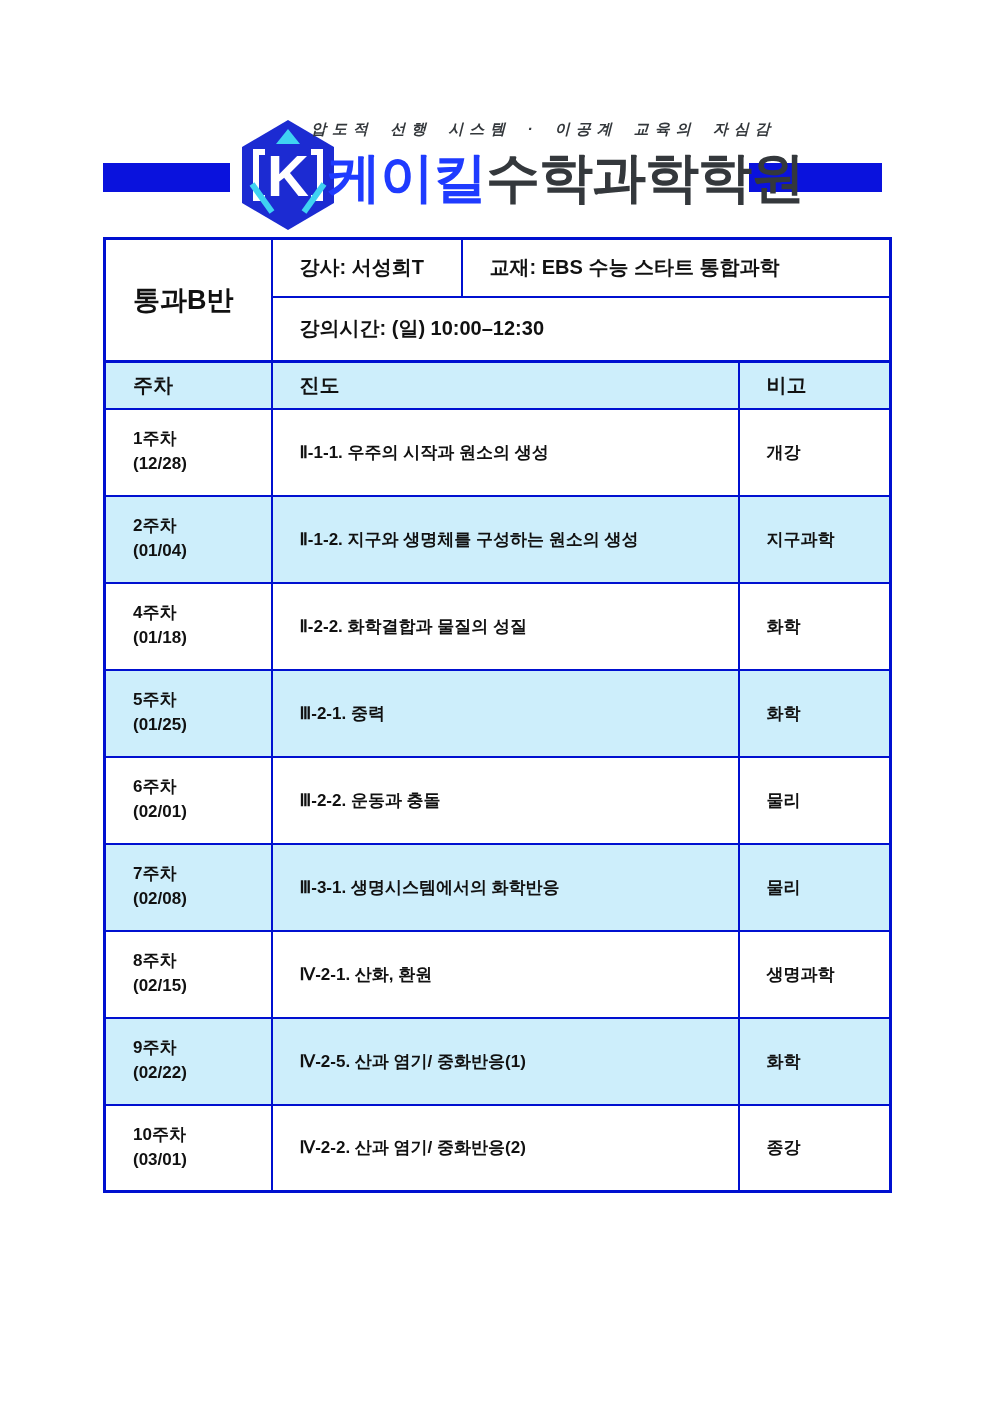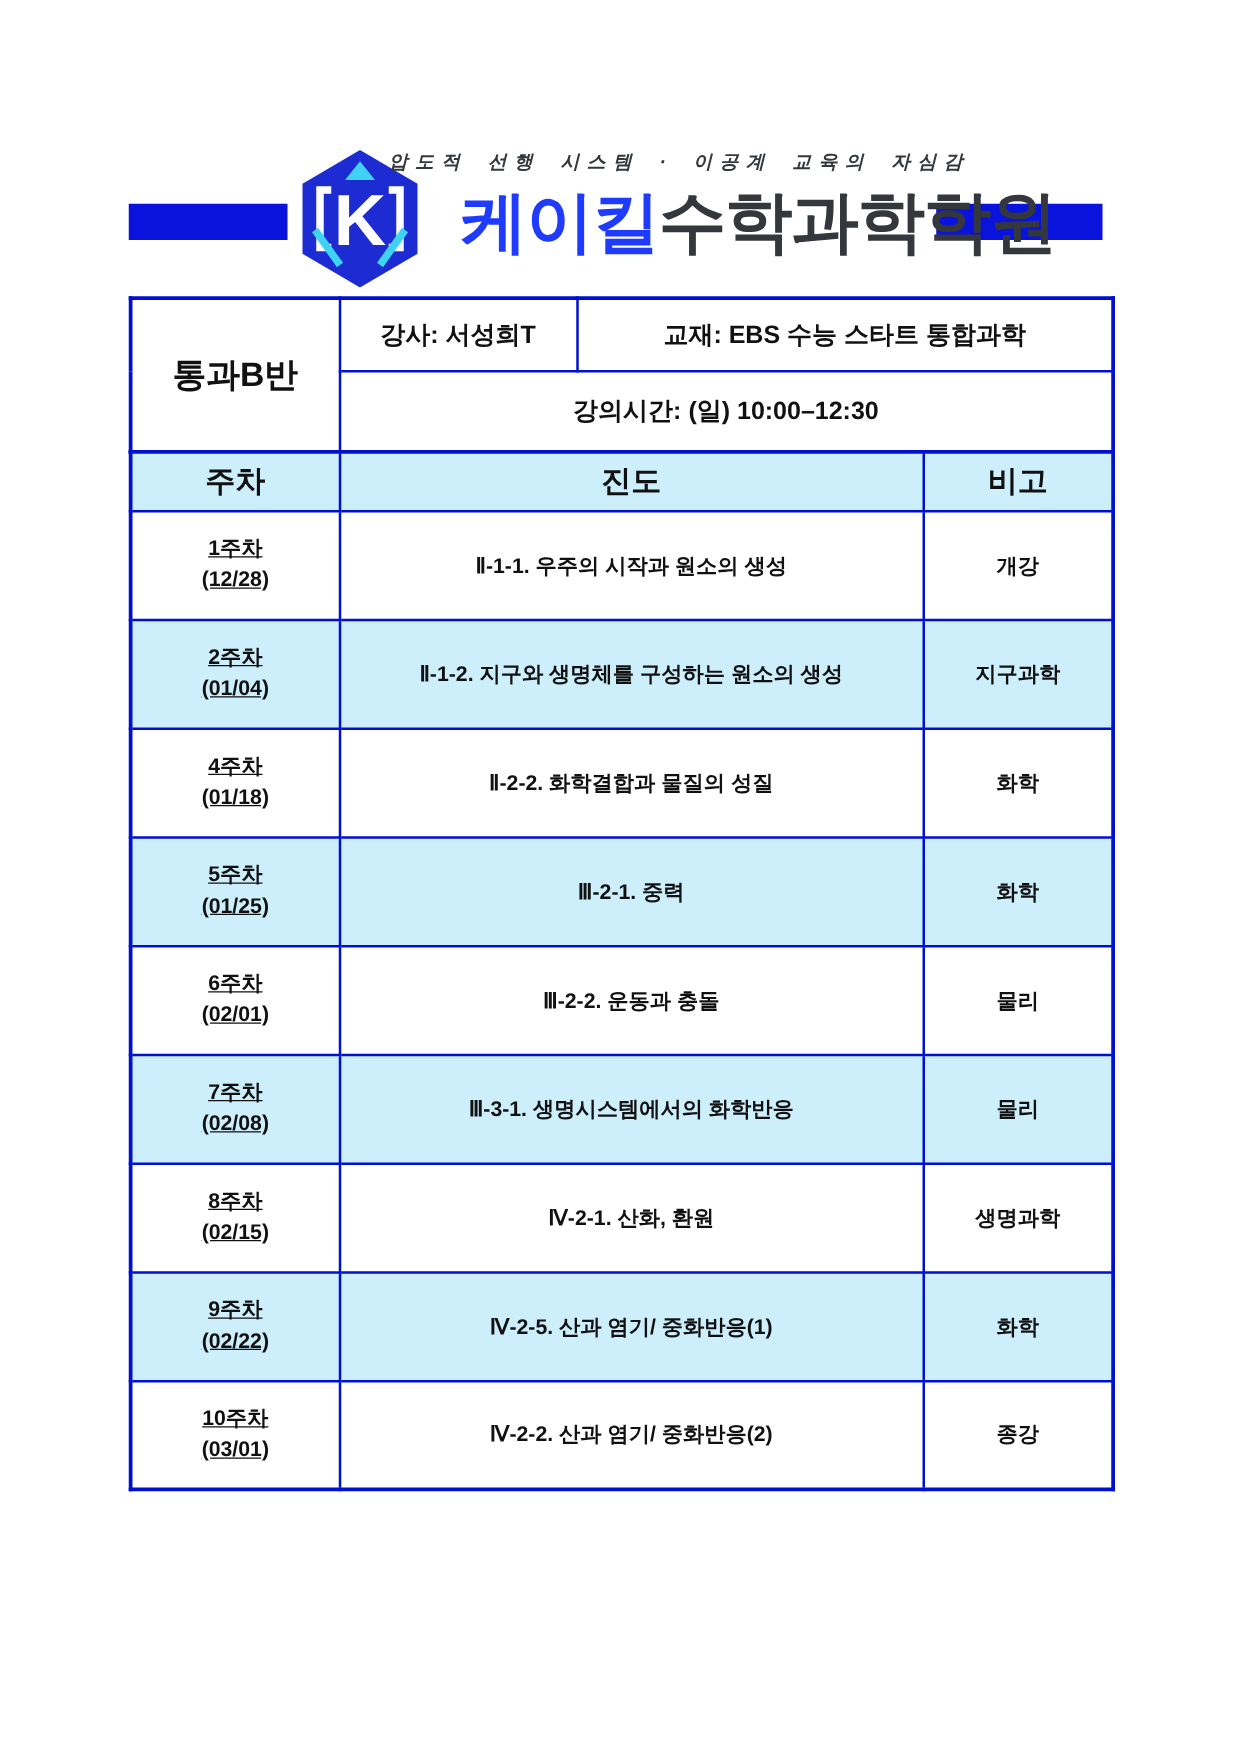--- a/index.html
+++ b/index.html
@@ -21,41 +21,41 @@
   .bar-left  { left: 0; width: 127px; }
   .bar-right { left: 646px; width: 133px; }
   .hex-logo { position: absolute; left: 133px; top: 8px; width: 104px; height: 110px; }
   .tagline {
     position: absolute; left: 208px; top: 8px;
     font-size: 15px; letter-spacing: 6px; word-spacing: 6px;
     color: var(--text-dark); white-space: nowrap; font-style: italic;
   }
   .brand-text {
     position: absolute; left: 224px; top: 30px;
-    font-size: 54px; letter-spacing: -1px; white-space: nowrap; margin-left: 41px;
+    font-size: 54px; letter-spacing: -1px; white-space: nowrap;
   }
   .brand-text .primary   { color: var(--brand-blue); }
   .brand-text .secondary { color: var(--text-dark); }
 
   
   .tables { position: absolute; top: 237px; left: 103px; width: 786px; }
   table { border-collapse: collapse; table-layout: fixed; width: 786px; }
   table { border: 3px solid var(--border); }
-  td, th { border: 2px solid var(--border); text-align: center; vertical-align: middle; }
+  td, th { border: 2px solid var(--border); text-align: left; vertical-align: middle; padding-left: 27px; }
   .sched { margin-top: -3px; }
 
   .info td { font-size: 20px; background: #fff; }
   .info .class-name { font-size: 27px; margin-top: 39px; }
   .info tr:nth-child(1) td { height: 58px; }
   .info tr:nth-child(2) td { height: 65px; }
 
-  .sched thead th { height: 47px; font-size: 24px; background: var(--row-hi); }
+  .sched thead th { height: 47px; font-size: 20px; background: var(--row-hi); }
   .sched tbody td { height: 87px; font-size: 17px; background: #fff; }
   .sched tbody tr:nth-child(even) td { background: var(--row-hi); }
-  .week-cell div { line-height: 1.45; text-decoration: underline; }
+  .week-cell div { line-height: 1.45; }
 </style>
 </head>
 <body>
 
 <div class="page">
 
   <div class="brand">
     <div class="bar bar-left"></div>
     <div class="bar bar-right"></div>
 

